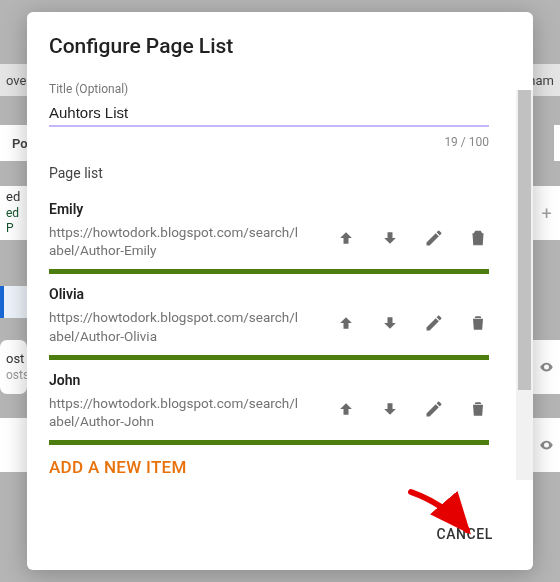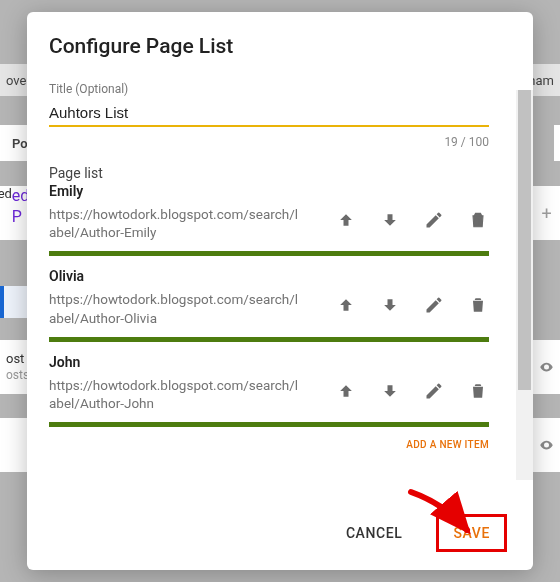--- a/index.html
+++ b/index.html
@@ -58,39 +58,39 @@
     margin-bottom: 24px;
   }
   .field-label {
     font-size: 12px;
     color: #777;
     margin-bottom: 6px;
   }
   .title-input {
     width: 440px;
     border: none;
-    border-bottom: 2px solid #eab308;
+    border-bottom: 2px solid #c4b5fd;
     font-size: 15px;
     color: #222;
     padding: 2px 0 4px 0;
     background: transparent;
     outline: none;
   }
   .counter {
     width: 440px;
     text-align: right;
     font-size: 12px;
     color: #888;
     margin-top: 8px;
     margin-bottom: 16px;
   }
   .section-label {
     font-size: 14px;
     color: #444;
-    margin-bottom: 2px;
+    margin-bottom: 20px;
   }
 
   .page-row {
     width: 440px;
     border-bottom: 5px solid #4d7c0f;
     padding-bottom: 10px;
     margin-bottom: 12px;
   }
   .page-row-top {
     display: flex;
@@ -120,23 +120,23 @@
   .icon-btn {
     width: 22px; height: 30px;
     display: flex; align-items: center; justify-content: center;
     color: #6b6b6b;
     cursor: pointer;
   }
   .icon-btn svg { width: 20px; height: 20px; display:block; }
 
   .add-item {
     width: 440px;
-    text-align: right;
+    text-align: left;
     color: #e8710a;
-    font-size: 10px;
+    font-size: 17px;
     font-weight: 500;
     letter-spacing: 0.3px;
     margin-top: 0;
     cursor: pointer;
   }
 
   .footer {
     position: absolute;
     left: 22px; right: 26px; bottom: 18px;
     display: flex;
@@ -183,27 +183,27 @@
 </style>
 </head>
 <body>
 
 <div class="bg-strip bg-header1">
   <span>ove</span>
   <span style="margin-left:auto">ham</span>
 </div>
 <div class="bg-strip bg-header2">Pos</div>
 <div class="bg-strip bg-header3">Si</div>
-<div class="bg-strip bg-row1" style="flex-direction:row; align-items:flex-start; justify-content:center; line-height:1.3; color:#555;">
+<div class="bg-strip bg-row1" style="flex-direction:column; align-items:flex-start; justify-content:center; line-height:1.3; color:#555;">
   <span style="font-size:13px;color:#333">ed</span>
-  <span style="font-size:16px;color:#6d28d9">ed P</span>
+  <span style="font-size:12px;color:#14532d">ed P</span>
 </div>
 <div class="bg-strip bg-row2 bg-eye">+</div>
 <div class="bg-strip bg-row3"></div>
-<div class="bg-strip bg-row4" style="flex-direction:column; align-items:flex-start; justify-content:center; line-height:1.3;">
+<div class="bg-strip bg-row4" style="flex-direction:column; align-items:flex-start; justify-content:center; line-height:1.3;border-radius:7px;">
   <span style="font-size:13px;color:#333">ost</span>
   <span style="font-size:12px;color:#999">osts</span>
 </div>
 <div class="bg-strip bg-row5 bg-eye">
   <svg viewBox="0 0 24 24" width="20" height="20" fill="#8a8a8a">
       <path d="M12 5c-7 0-10 7-10 7s3 7 10 7 10-7 10-7-3-7-10-7zm0 11a4 4 0 110-8 4 4 0 010 8z"></path>
     </svg>
 </div>
 <div class="bg-strip bg-row6"></div>
 <div class="bg-strip bg-row7 bg-eye">
@@ -316,21 +316,20 @@
               </svg>
             </span>
         </div>
       </div>
     </div>
 
     <div class="add-item">ADD A NEW ITEM</div>
 
     <div class="footer">
       <span class="btn btn-cancel">CANCEL</span>
-      <span class="btn btn-save">SAVE</span>
     </div>
 
     
     <svg class="arrow-ann" viewBox="0 0 80 60">
       <defs>
         <marker id="ah" markerWidth="8" markerHeight="8" refX="6" refY="3" orient="auto">
           <path d="M0,0 L7,3 L0,6 Z" fill="#e50000"></path>
         </marker>
       </defs>
       <path d="M6 8 Q40 20 62 46" stroke="#e50000" stroke-width="6" fill="none" marker-end="url(#ah)" stroke-linecap="round"></path>

